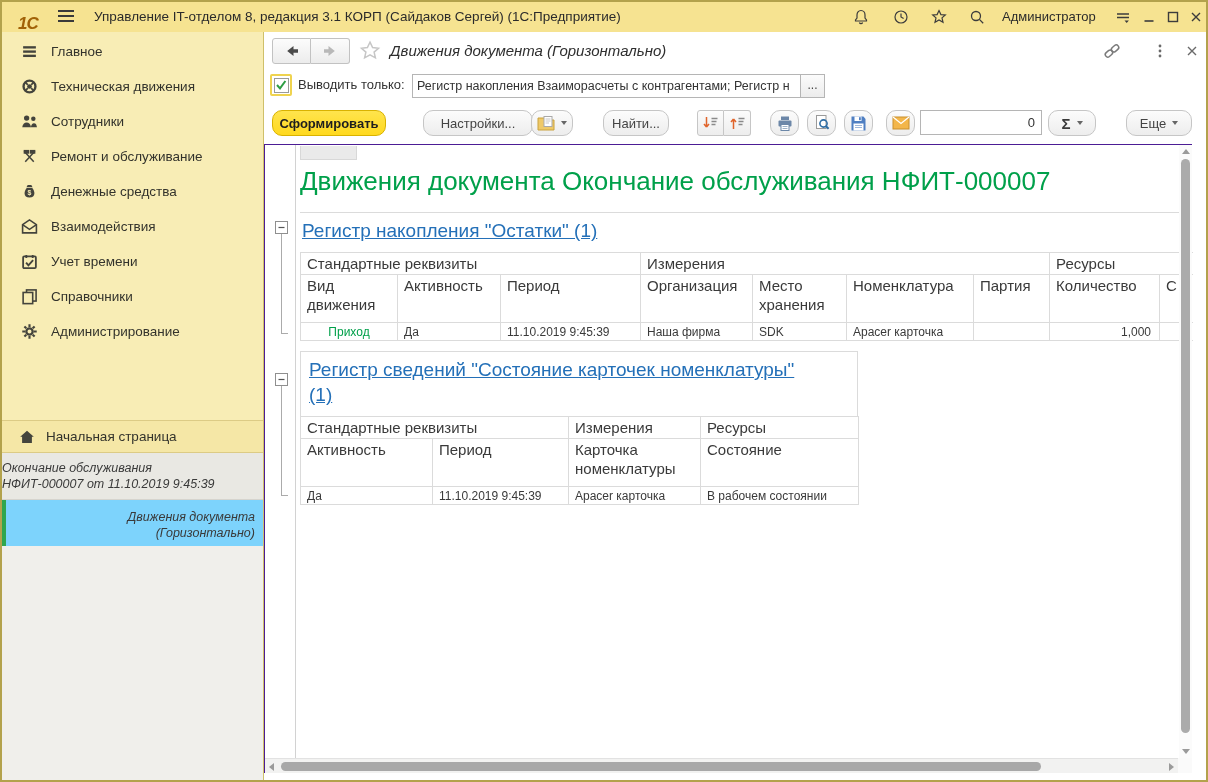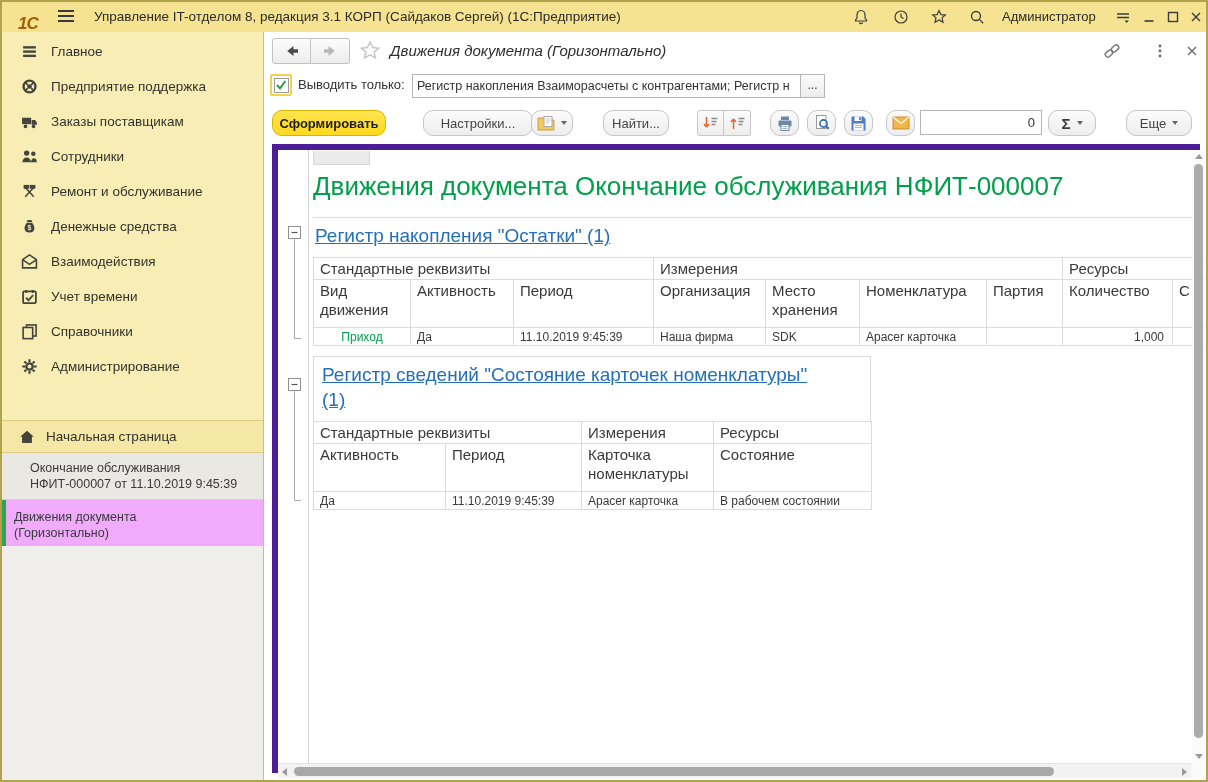--- a/index.html
+++ b/index.html
@@ -17,22 +17,22 @@
 
   
   .sidebar { position:absolute; left:0; top:30px; width:262px; height:752px; background:#F8EDB5; border-right:1px solid #CFC06A; }
   .side-items { position:absolute; left:0; top:2px; width:100%; }
   .side-item { height:35px; display:flex; align-items:center; padding-left:18px; cursor:pointer; }
   .s-ico { width:18px; height:18px; display:inline-flex; align-items:center; justify-content:center; }
   .s-lbl { margin-left:13px; font-size:13.5px; color:#33332C; white-space:nowrap;text-align:right; }
   .side-home { position:absolute; left:0; top:388px; width:100%; height:33px; background:#F5E7A6; border-top:1px solid #DCCB85; border-bottom:1px solid #DCCB85; display:flex; align-items:center; padding-left:16px; cursor:pointer; }
   .side-home .s-lbl { margin-left:10px; }
   .side-tabs { position:absolute; left:0; top:421px; width:100%; }
-  .side-tab { padding:7px 8px 7px 28px; font-size:12.5px; line-height:16px; color:#3A3A3A; background:#E9E8E3; border-bottom:1px solid #D6D4CE; cursor:pointer; min-height:43px; }
-  .side-tab.active { background:#f0abfc; border-left:4px solid #2FA64D; padding-left:8px; min-height:50px; padding-top:9px; }
+  .side-tab { padding:7px 8px 7px 0; font-size:12.5px; line-height:16px; color:#3A3A3A; background:#E9E8E3; border-bottom:1px solid #D6D4CE; cursor:pointer; min-height:43px;font-style:italic; }
+  .side-tab.active { background:#7dd3fc; border-left:4px solid #2FA64D; padding-left:8px; min-height:50px; padding-top:9px;text-align:right; }
   .side-rest { position:absolute; left:0; top:514px; width:100%; height:238px; background:#F0EFEB; }
 
   
   .main { position:absolute; left:262px; top:30px; width:946px; height:752px; background:#fff; }
 
   .nav-group { position:absolute; left:8px; top:6px; display:flex; }
   .nav-btn { width:39px; height:26px; background:linear-gradient(#FCFCFC,#ECECEC); border:1px solid #C2C2C2; display:flex; align-items:center; justify-content:center; cursor:pointer; }
   .nav-btn:first-child { border-radius:3px 0 0 3px; }
   .nav-btn:last-child { border-radius:0 3px 3px 0; border-left:none; }
   .hdr-star { position:absolute; left:94px; top:7px; cursor:pointer; }
@@ -51,21 +51,21 @@
   .btn { position:absolute; height:26px; background:linear-gradient(#FCFCFC,#EDEDED); border:1px solid #C6C6C6; border-radius:10px; font-size:13px; color:#444; display:flex; align-items:center; justify-content:center; cursor:pointer; font-family:"Liberation Sans","DejaVu Sans",sans-serif; }
   .btn-yellow { background:linear-gradient(#FFE44D,#FFD91F); border:1px solid #D9B200; color:#1E1E1E; font-weight:bold; }
   .caret { display:inline-block; width:0; height:0; border-left:3.5px solid transparent; border-right:3.5px solid transparent; border-top:4px solid #666; margin-left:6px; }
   .sort-group { position:absolute; left:433px; top:0; display:flex; }
   .sort-cell { width:27px; height:26px; background:linear-gradient(#FCFCFC,#EDEDED); border:1px solid #C6C6C6; display:flex; align-items:center; justify-content:center; cursor:pointer; }
   .sort-cell:first-child { border-radius:3px 0 0 3px; }
   .sort-cell:last-child { border-radius:0 3px 3px 0; border-left:none; }
   .counter { position:absolute; left:656px; top:0; width:122px; height:25px; border:1px solid #B5B5B5; text-align:right; padding-right:6px; font-size:13px; color:#333; font-family:"Liberation Sans","DejaVu Sans",sans-serif; }
 
   
-  .rwidget { position:absolute; left:8px; top:112px; width:928px; height:629px; border:6px solid #4c1d95; background:#fff; }
+  .rwidget { position:absolute; left:0; top:112px; width:928px; height:629px; border:1px solid #4c1d95; background:#fff; }
   .gutter { position:absolute; left:0; top:0; width:31px; height:613px; border-right:1px solid #D2D2D2; background:#fff; }
   .grpbox { position:absolute; left:10px; width:13px; height:13px; border:1px solid #8F8F8F; background:#fff; display:flex; align-items:center; justify-content:center; cursor:pointer; }
   .grpline { position:absolute; left:16px; width:7px; border-left:1px solid #ABABAB; border-bottom:1px solid #ABABAB; }
   .content { position:absolute; left:32px; top:0; width:896px; height:613px; overflow:hidden; padding-left:3px; background:#fff; }
   .gray-cell { margin-top:1px; width:57px; height:14px; background:#EAEAEA; border:1px solid #D8D8D8; border-top:none; }
   .rep-title { margin-top:3px; font-size:26px; line-height:36px; color:#00A04A; white-space:nowrap; }
   .sec1 { margin-top:13px; width:884px; border-top:1px solid #DBDBDB; }
   .sec1-linkrow { padding:7px 0 10px 2px; }
   .rep-link { font-size:19px; color:#2470B8; text-decoration:underline; cursor:pointer; display:inline-block; }
   .sec2 { margin-top:10px; width:558px; }
@@ -171,32 +171,21 @@
           <span class="s-lbl">Главное</span>
         </div>
         <div class="side-item">
           <span class="s-ico">
             <svg width="17" height="17" viewBox="0 0 16 16" fill="#44443C">
               <circle cx="8" cy="8" r="5.6" fill="none" stroke="#44443C" stroke-width="2.2"></circle>
               <circle cx="8" cy="8" r="2.2"></circle>
               <path d="M4.2 4.2l2.2 2.2M11.8 4.2L9.6 6.4M4.2 11.8l2.2-2.2M11.8 11.8L9.6 9.6" stroke="#44443C" stroke-width="1.6"></path>
             </svg>
           </span>
-          <span class="s-lbl">Предприятие поддержка</span>
-        </div>
-        <div class="side-item">
-          <span class="s-ico">
-            <svg width="17" height="17" viewBox="0 0 16 16" fill="#44443C">
-              <rect x="1" y="4.5" width="8.5" height="6"></rect>
-              <path d="M10 6.5h3.2L15 9v2h-5z"></path>
-              <circle cx="4.2" cy="12.6" r="1.7"></circle>
-              <circle cx="11.8" cy="12.6" r="1.7"></circle>
-            </svg>
-          </span>
-          <span class="s-lbl">Заказы поставщикам</span>
+          <span class="s-lbl">Техническая движения</span>
         </div>
         <div class="side-item">
           <span class="s-ico">
             <svg width="17" height="17" viewBox="0 0 16 16" fill="#44443C">
               <circle cx="5.3" cy="4.8" r="2.5"></circle>
               <path d="M1.2 13.5c.2-3 2-4.6 4.1-4.6s3.9 1.6 4.1 4.6z"></path>
               <circle cx="11.6" cy="5.4" r="2.1"></circle>
               <path d="M9.3 13.5c.4-2.4 1.4-3.8 2.9-3.8 1.7 0 2.6 1.5 2.8 3.8z"></path>
             </svg>
           </span>

